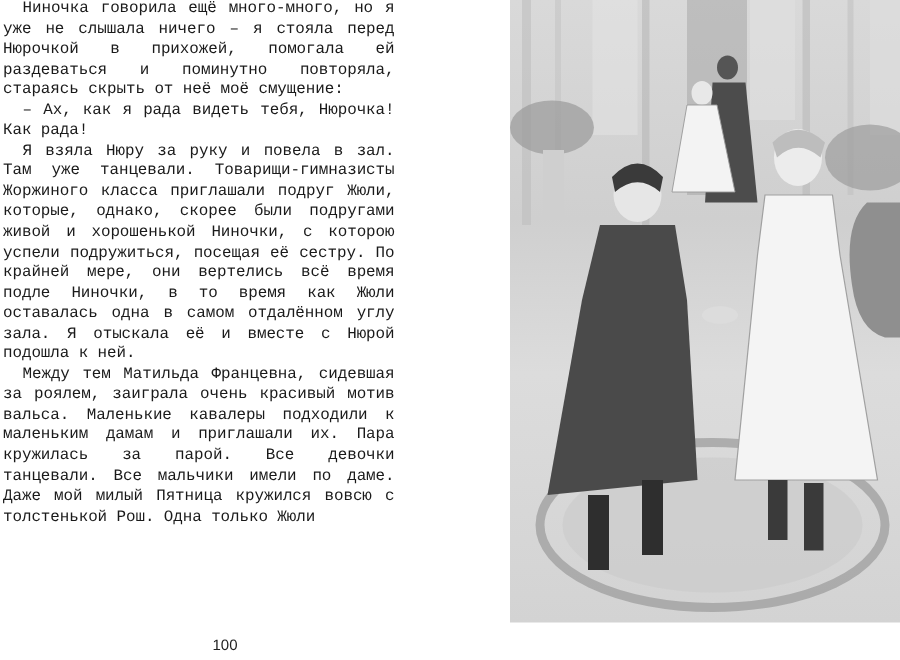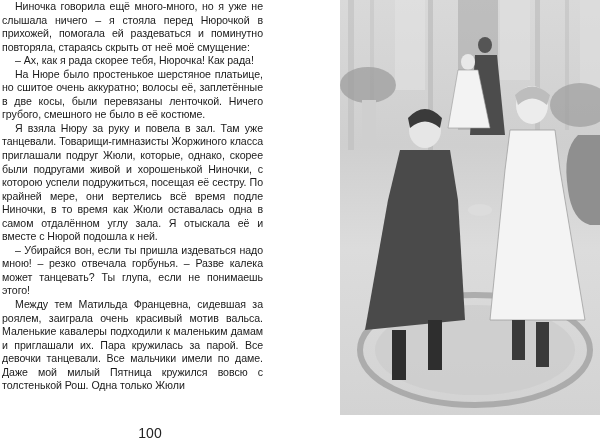--- a/index.html
+++ b/index.html
@@ -1,34 +1,32 @@
 <!DOCTYPE html>
 <html><head>
 <meta charset="utf-8">
 <style>
   html, body { margin:0; padding:0; }
   body { width:600px; height:440px; background:#ffffff; position:relative; overflow:hidden;
          font-family:"Liberation Sans", sans-serif; color:#1a1a1a; }
   .text-col { position:absolute; left:2px; top:0px; width:261px; font-size:10.6px; line-height:13.55px;
               text-align:justify; letter-spacing:-0.05px; }
-  .text-col p { margin:0; text-indent:13px; }
-  .page-num { position:absolute; left:0; width:300px; top:425px; text-align:center; font-size:14px; color:#222; }
+  .text-col p { margin:0; text-indent:13px;font-family:Liberation Mono, monospace; }
+  .page-num { position:absolute; left:0; width:300px; top:425px; text-align:center; font-size:10px; color:#222; }
   .illus { position:absolute; left:340px; top:0; width:260px; height:415px; overflow:hidden;
            background:linear-gradient(180deg,#d9d9d9 0%,#cfcfcf 35%,#dcdcdc 60%,#d3d3d3 100%); }
   .illus svg { display:block; }
 </style>
 </head>
 <body>
 
 <div class="text-col">
   <p>Ниночка говорила ещё много-много, но я уже не слышала ничего – я стояла перед Нюрочкой в прихожей, помогала ей раздеваться и поминутно повторяла, стараясь скрыть от неё моё смущение:</p>
-  <p>– Ах, как я рада скорее тебя, Нюрочка! Как рада!</p>
-  <p>На Нюре было простенькое шерстяное платьице, но сшитое очень аккуратно; волосы её, заплетённые в две косы, были перевязаны ленточкой. Ничего грубого, смешного не было в её костюме.</p>
+  <p>– Ах, как я рада видеть тебя, Нюрочка! Как рада!</p>
   <p>Я взяла Нюру за руку и повела в зал. Там уже танцевали. Товарищи-гимназисты Жоржиного класса приглашали подруг Жюли, которые, однако, скорее были подругами живой и хорошенькой Ниночки, с которою успели подружиться, посещая её сестру. По крайней мере, они вертелись всё время подле Ниночки, в то время как Жюли оставалась одна в самом отдалённом углу зала. Я отыскала её и вместе с Нюрой подошла к ней.</p>
-  <p>– Убирайся вон, если ты пришла издеваться надо мною! – резко отвечала горбунья. – Разве калека может танцевать? Ты глупа, если не понимаешь этого!</p>
   <p>Между тем Матильда Францевна, сидевшая за роялем, заиграла очень красивый мотив вальса. Маленькие кавалеры подходили к маленьким дамам и приглашали их. Пара кружилась за парой. Все девочки танцевали. Все мальчики имели по даме. Даже мой милый Пятница кружился вовсю с толстенькой Рош. Одна только Жюли</p>
 </div>
 
 <div class="page-num">100</div>
 
 <div class="illus">
   <svg width="260" height="415" viewBox="0 0 260 415">
 
     <g opacity="0.55">
       <rect x="8" y="0" width="6" height="150" fill="#bdbdbd"></rect>

